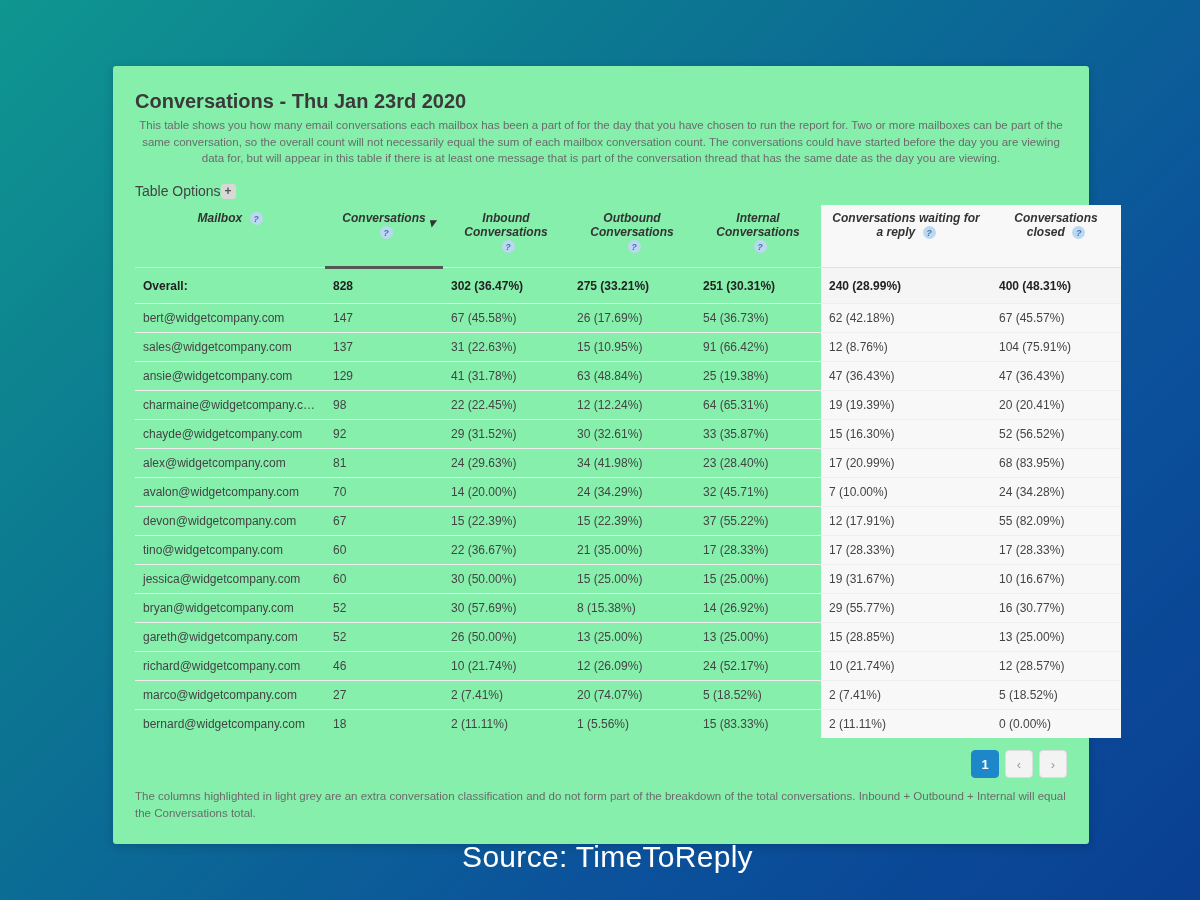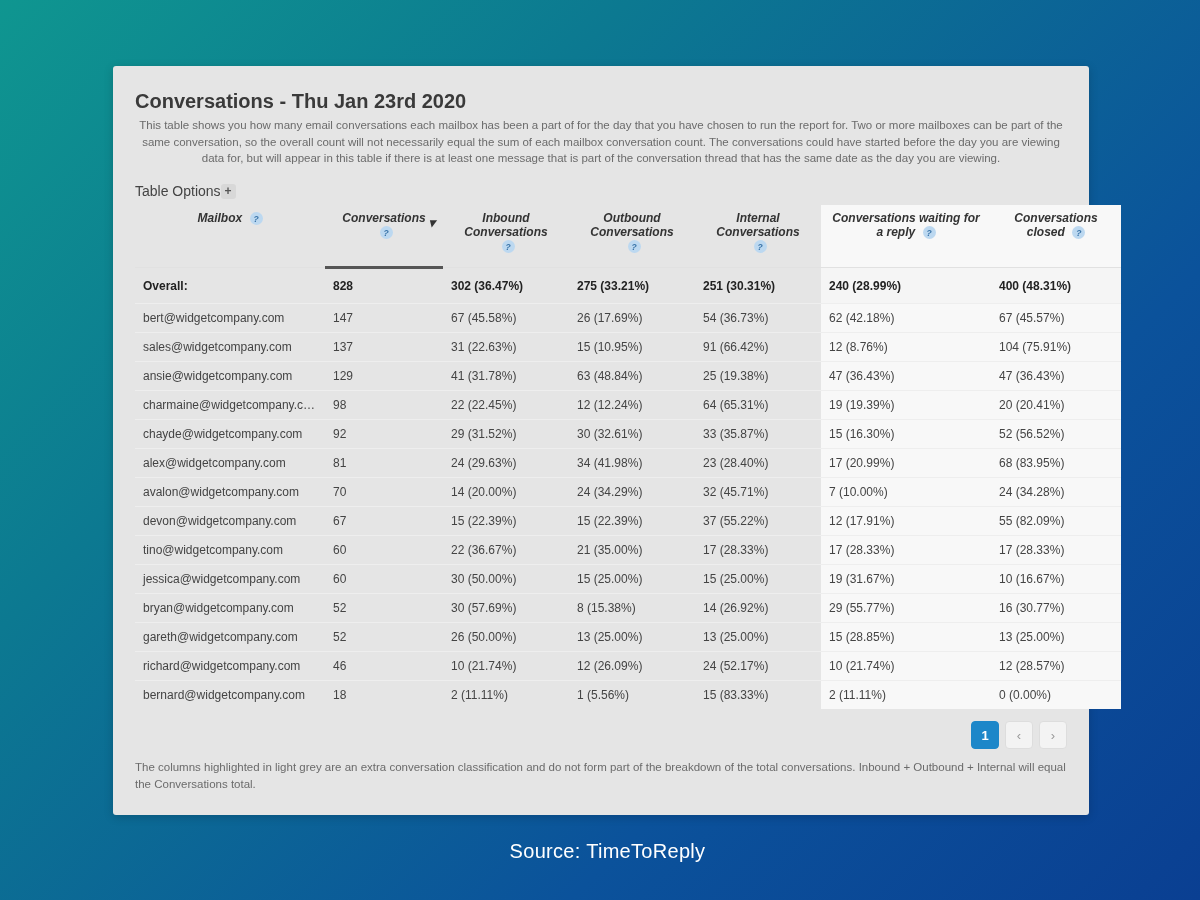--- a/index.html
+++ b/index.html
@@ -10,21 +10,21 @@
     background: linear-gradient(135deg, #0f9690 0%, #0c7991 30%, #0b529b 70%, #0a3f92 100%);
     font-family: -apple-system, BlinkMacSystemFont, "Segoe UI", Helvetica, Arial, sans-serif;
     color: #333;
     position: relative;
   }
   .panel {
     position: absolute;
     left: 113px;
     top: 66px;
     width: 976px;
-    background: #e5e5e5;
+    background: #86efac;
     border-radius: 3px;
     box-shadow: 0 2px 10px rgba(0,0,0,0.18);
     padding: 24px 22px 22px 22px;
   }
   .title {
     font-size: 20px;
     font-weight: 700;
     color: #3a3a3a;
     margin-bottom: 4px;
   }
@@ -141,21 +141,21 @@
     border-color: #1d87c9;
     color: #fff;
     font-weight: 600;
   }
   .source-caption {
     position: absolute;
     left: 15px; right: 0;
     top: 840px;
     text-align: center;
     color: #fff;
-    font-size: 20px;
+    font-size: 30px;
     font-weight: 400;
     letter-spacing: 0.3px;
   }
   .col-mailbox { width: 190px; }
   .col-conv    { width: 118px; }
   .col-std     { width: 126px; }
   .col-wait    { width: 170px; }
   .col-closed  { width: 130px; }
 </style>
 </head>
@@ -335,20 +335,29 @@
         <tr>
           <td>richard@widgetcompany.com</td>
           <td>46</td>
           <td>10 (21.74%)</td>
           <td>12 (26.09%)</td>
           <td>24 (52.17%)</td>
           <td class="shade">10 (21.74%)</td>
           <td class="shade">12 (28.57%)</td>
         </tr>
         <tr>
+          <td>marco@widgetcompany.com</td>
+          <td>27</td>
+          <td>2 (7.41%)</td>
+          <td>20 (74.07%)</td>
+          <td>5 (18.52%)</td>
+          <td class="shade">2 (7.41%)</td>
+          <td class="shade">5 (18.52%)</td>
+        </tr>
+        <tr>
           <td>bernard@widgetcompany.com</td>
           <td>18</td>
           <td>2 (11.11%)</td>
           <td>1 (5.56%)</td>
           <td>15 (83.33%)</td>
           <td class="shade">2 (11.11%)</td>
           <td class="shade">0 (0.00%)</td>
         </tr>
       </tbody>
   </table>

